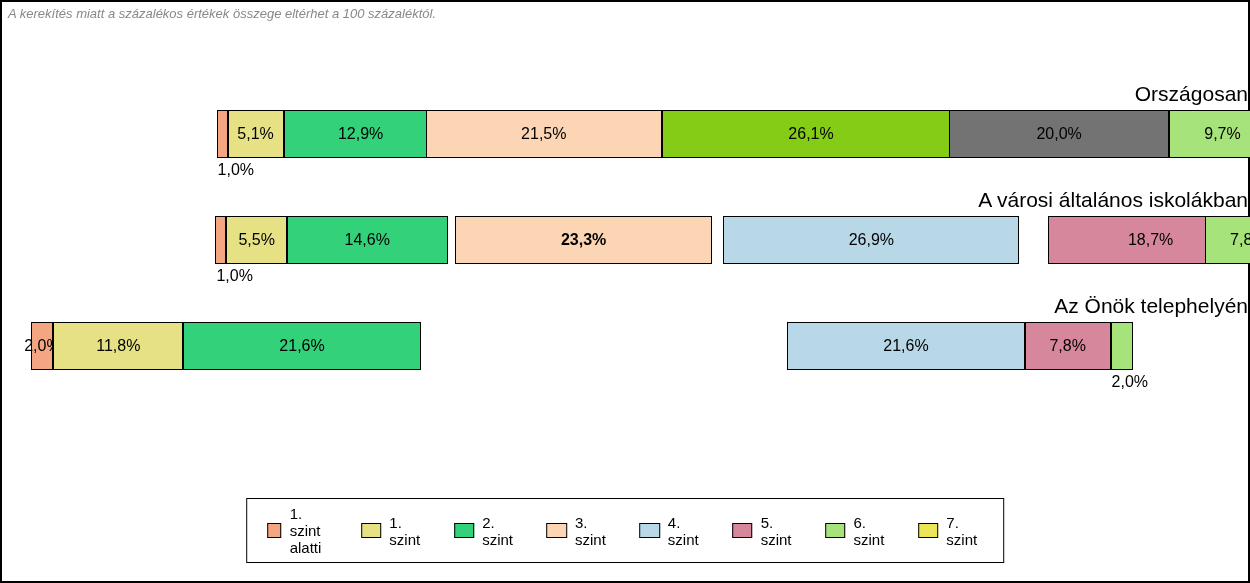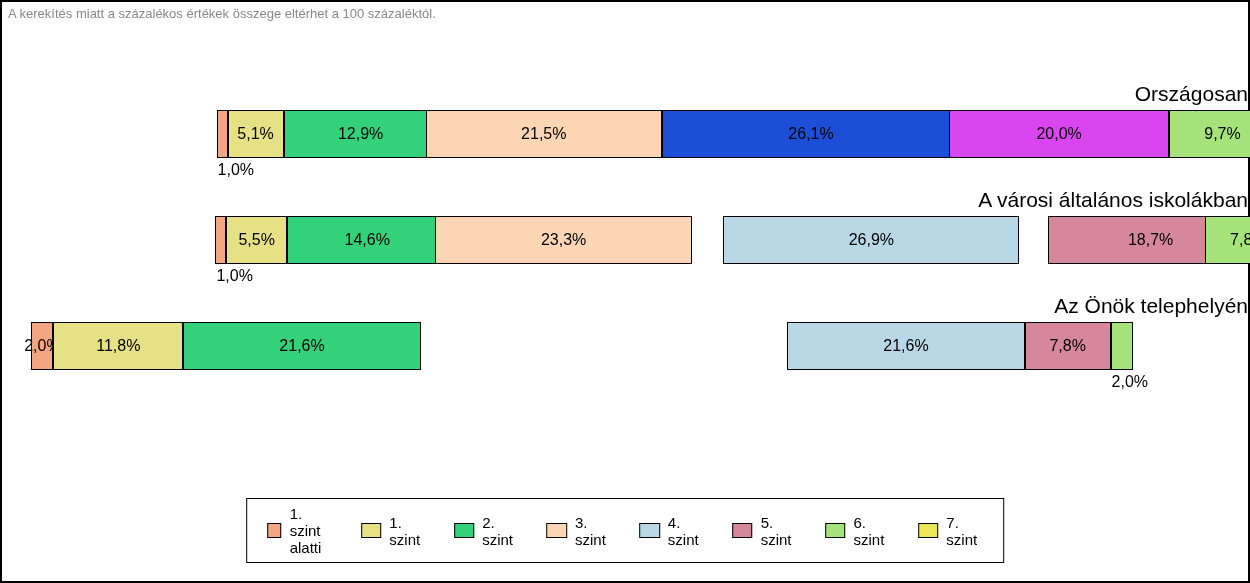--- a/index.html
+++ b/index.html
@@ -14,20 +14,21 @@
     height: 583px;
     border: 2px solid #000;
     position: relative;
     background: #fff;
   }
   .note {
     position: absolute;
     top: 4px;
     left: 6px;
     font-size: 13px;
+    font-style: italic;
     color: #888;
     text-align: center;
   }
   .chart-area {
     position: absolute;
     top: 80px;
     left: 0;
     right: 0;
   }
   .row {
@@ -98,34 +99,34 @@
   <div class="chart-area">
     <div class="row">
       <div class="row-title">Országosan</div>
       <div class="bar-track" id="track0" style="width: 847px; margin-left: 214.55px;">
           <div class="seg" style="background: rgb(244, 165, 130); left: 0px; width: 11px;">
             <span class="lbl-outside lbl-below" style="left: 0px;">1,0%</span>
           </div>
           <div class="seg" style="background: rgb(230, 225, 132); left: 11px; width: 56.1px;">5,1%</div>
           <div class="seg" style="background: rgb(51, 209, 122); left: 67.1px; width: 154px;">12,9%</div>
           <div class="seg" style="background: rgb(252, 213, 180); left: 209px; width: 236.5px;">21,5%</div>
-          <div class="seg" style="background: #1d4ed8; left: 445.5px; width: 298px;">26,1%</div>
-          <div class="seg" style="background: #d946ef; left: 732.6px; width: 220px;">20,0%</div>
+          <div class="seg" style="background: #84cc16; left: 445.5px; width: 298px;">26,1%</div>
+          <div class="seg" style="background: #737373; left: 732.6px; width: 220px;">20,0%</div>
           <div class="seg" style="background: rgb(166, 227, 123); left: 952.6px; width: 106.7px;">9,7%</div>
         </div>
     </div>
     <div class="row">
       <div class="row-title">A városi általános iskolákban</div>
       <div class="bar-track" id="track1" style="width: 847px; margin-left: 213.45px;">
           <div class="seg" style="background: rgb(244, 165, 130); left: 0px; width: 11px;">
             <span class="lbl-outside lbl-below" style="left: 0px;">1,0%</span>
           </div>
           <div class="seg" style="background: rgb(230, 225, 132); left: 11px; width: 60.5px;">5,5%</div>
           <div class="seg" style="background: rgb(51, 209, 122); left: 71.5px; width: 160.6px;">14,6%</div>
-          <div class="seg" style="background: rgb(252, 213, 180); left: 220px; width: 256.3px;">23,3%</div>
+          <div class="seg" style="background: rgb(252, 213, 180); left: 240px; width: 256.3px; font-weight: bold;">23,3%</div>
           <div class="seg" style="background: rgb(184, 216, 232); left: 508px; width: 295.9px;">26,9%</div>
           <div class="seg" style="background: rgb(214, 135, 155); left: 784.3px; width: 205.7px; margin-left: 48px;">18,7%</div>
           <div class="seg" style="background: rgb(166, 227, 123); left: 990px; width: 85.8px;">7,8%</div>
         </div>
     </div>
     <div class="row">
       <div class="row-title">Az Önök telephelyén</div>
       <div class="bar-track" id="track2" style="width: 980px; margin-left: 29.45px;">
           <div class="seg" style="background: rgb(244, 165, 130); left: 0px; width: 22px;">2,0%</div>
           <div class="seg" style="background: rgb(230, 225, 132); left: 22px; width: 129.8px;">11,8%</div>

